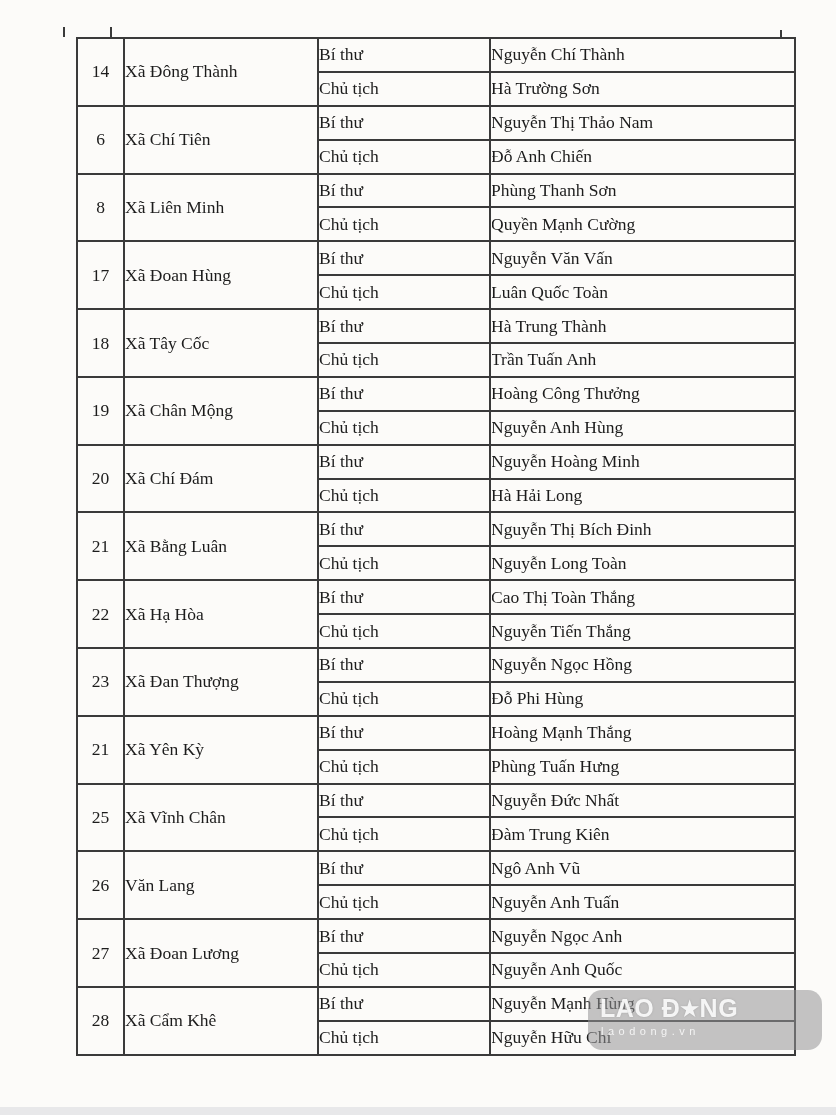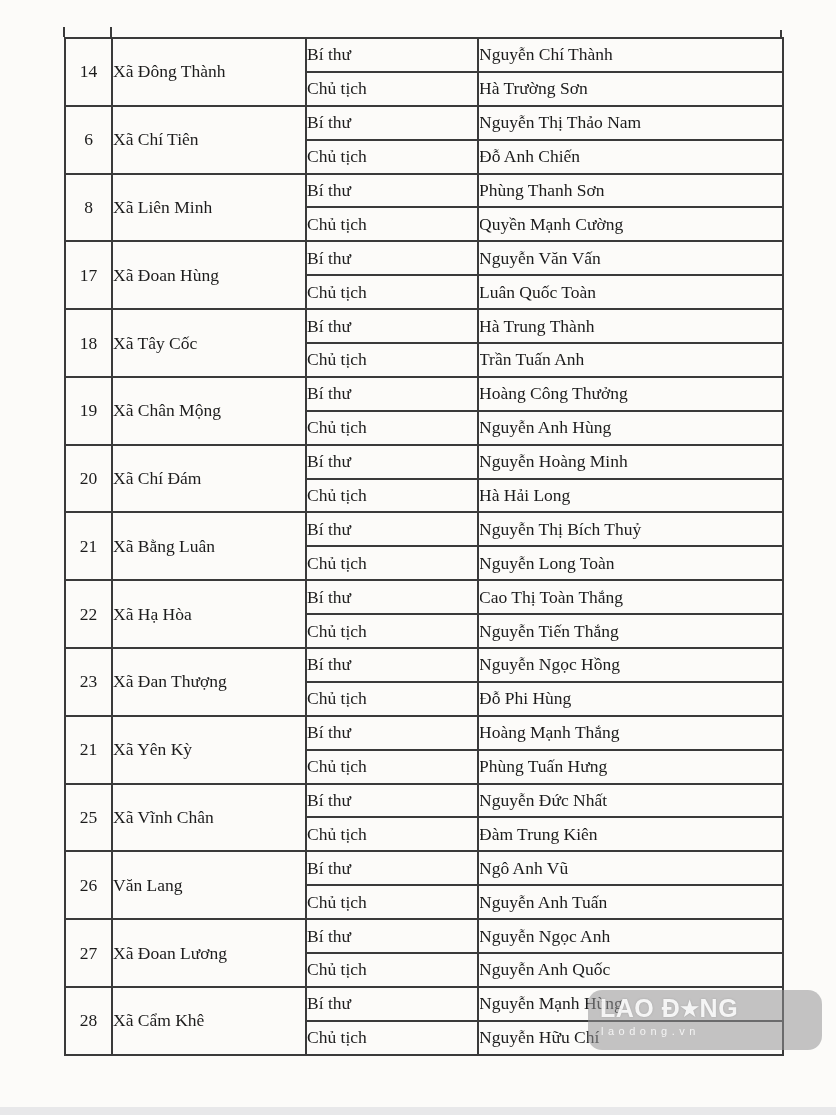--- a/index.html
+++ b/index.html
@@ -11,21 +11,21 @@
     position: relative;
     width: 836px;
     height: 1115px;
     overflow: hidden;
     background: #fcfbf9;
     font-family: "Liberation Serif", serif;
     color: #1c1c1c;
   }
   table.officials {
     position: absolute;
-    left: 64px;
+    left: 76px;
     top: 37px;
     border-collapse: collapse;
     table-layout: fixed;
   }
   table.officials td {
     border: 2px solid #3a3a3a;
     font-size: 17.5px;
     color: #1c1c1c;
     overflow: hidden;
     white-space: nowrap;
@@ -175,21 +175,21 @@
           <td class="cell-name">Nguyễn Hoàng Minh</td>
         </tr>
         <tr>
           <td class="cell-pos">Chủ tịch</td>
           <td class="cell-name">Hà Hải Long</td>
         </tr>
         <tr>
           <td class="cell-no" rowspan="2">21</td>
           <td class="cell-commune" rowspan="2">Xã Bằng Luân</td>
           <td class="cell-pos">Bí thư</td>
-          <td class="cell-name">Nguyễn Thị Bích Thuỷ</td>
+          <td class="cell-name">Nguyễn Thị Bích Đinh</td>
         </tr>
         <tr>
           <td class="cell-pos">Chủ tịch</td>
           <td class="cell-name">Nguyễn Long Toàn</td>
         </tr>
         <tr>
           <td class="cell-no" rowspan="2">22</td>
           <td class="cell-commune" rowspan="2">Xã Hạ Hòa</td>
           <td class="cell-pos">Bí thư</td>
           <td class="cell-name">Cao Thị Toàn Thắng</td>

